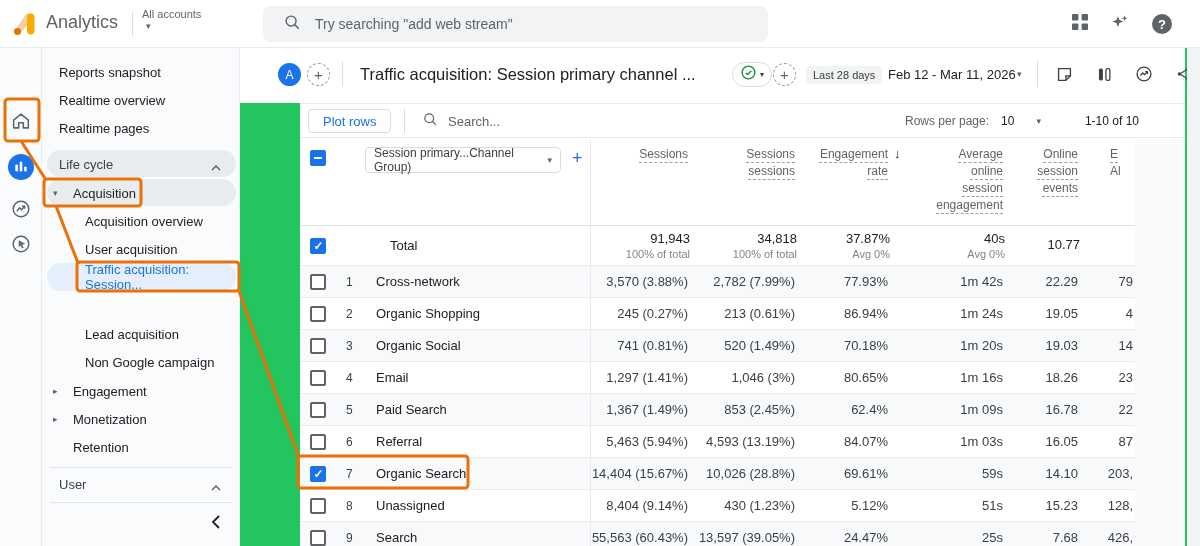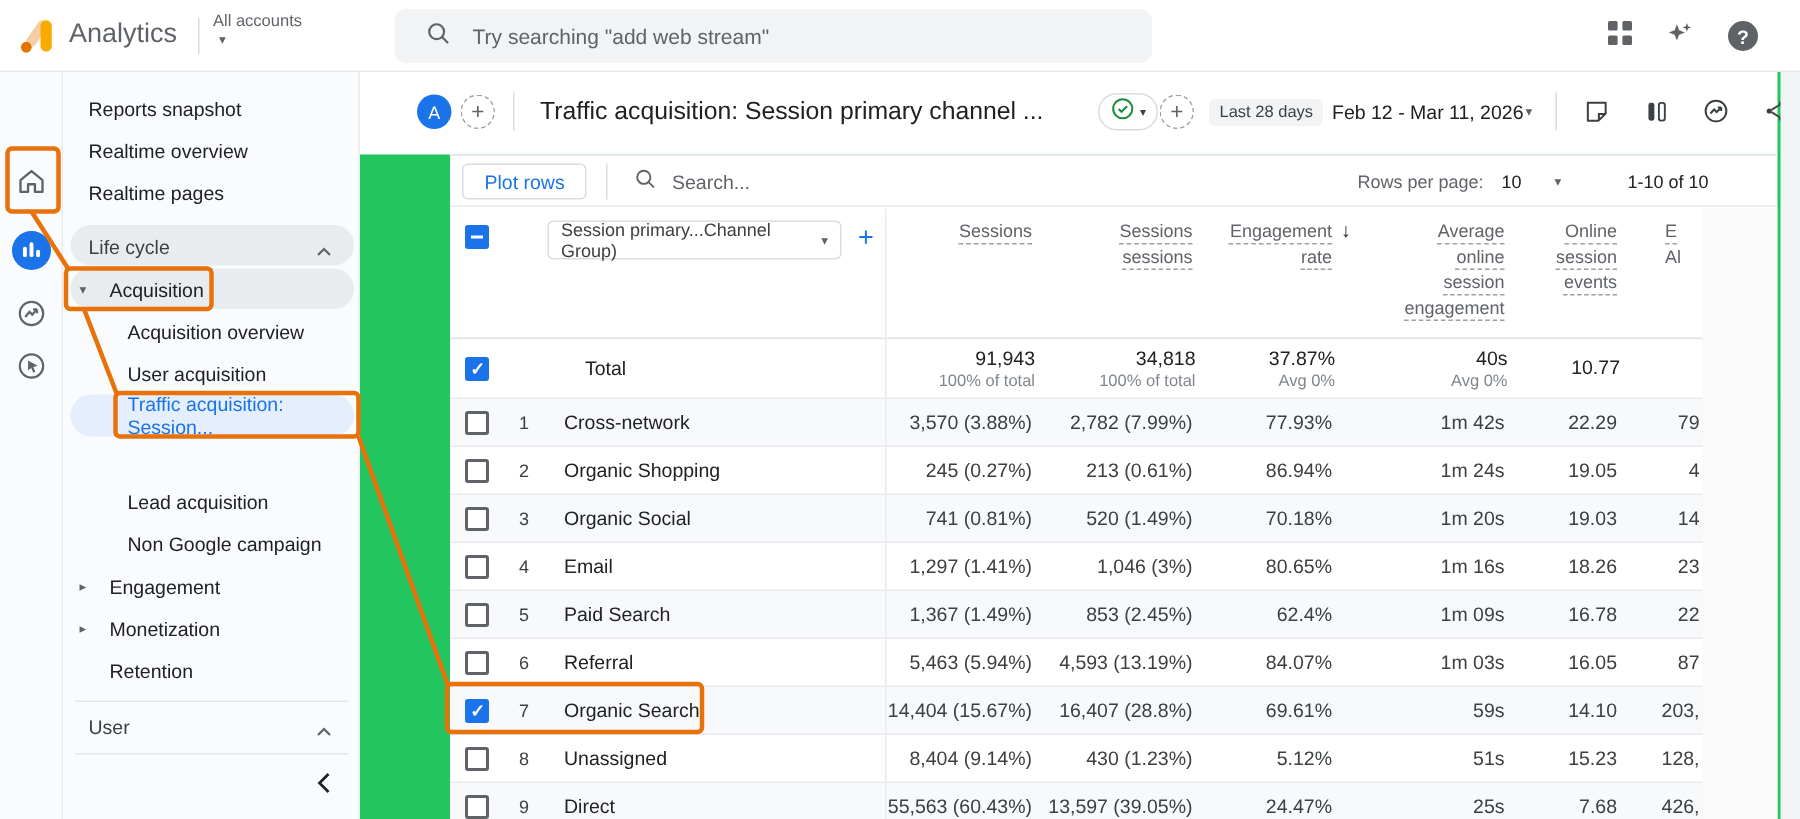--- a/index.html
+++ b/index.html
@@ -444,21 +444,21 @@
     <span class="num">16.05</span>
     <span class="num clipv">87</span>
   </div>
         <div class="trow grid7 shade">
     <div class="cell-dim">
       <span class="cb on"></span>
       <span class="rnum">7</span>
       <span class="rchan">Organic Search</span>
     </div>
     <span class="num">14,404 (15.67%)</span>
-    <span class="num">16,407 (28.8%)</span>
+    <span class="num">10,026 (28.8%)</span>
     <span class="num">69.61%</span>
     <span class="num">59s</span>
     <span class="num">14.10</span>
     <span class="num clipv">203,</span>
   </div>
         <div class="trow grid7">
     <div class="cell-dim">
       <span class="cb"></span>
       <span class="rnum">8</span>
       <span class="rchan">Unassigned</span>
@@ -467,21 +467,21 @@
     <span class="num">430 (1.23%)</span>
     <span class="num">5.12%</span>
     <span class="num">51s</span>
     <span class="num">15.23</span>
     <span class="num clipv">128,</span>
   </div>
         <div class="trow grid7 shade">
     <div class="cell-dim">
       <span class="cb"></span>
       <span class="rnum">9</span>
-      <span class="rchan">Direct</span>
+      <span class="rchan">Search</span>
     </div>
     <span class="num">55,563 (60.43%)</span>
     <span class="num">13,597 (39.05%)</span>
     <span class="num">24.47%</span>
     <span class="num">25s</span>
     <span class="num">7.68</span>
     <span class="num clipv">426,</span>
   </div>
       </div>
 

